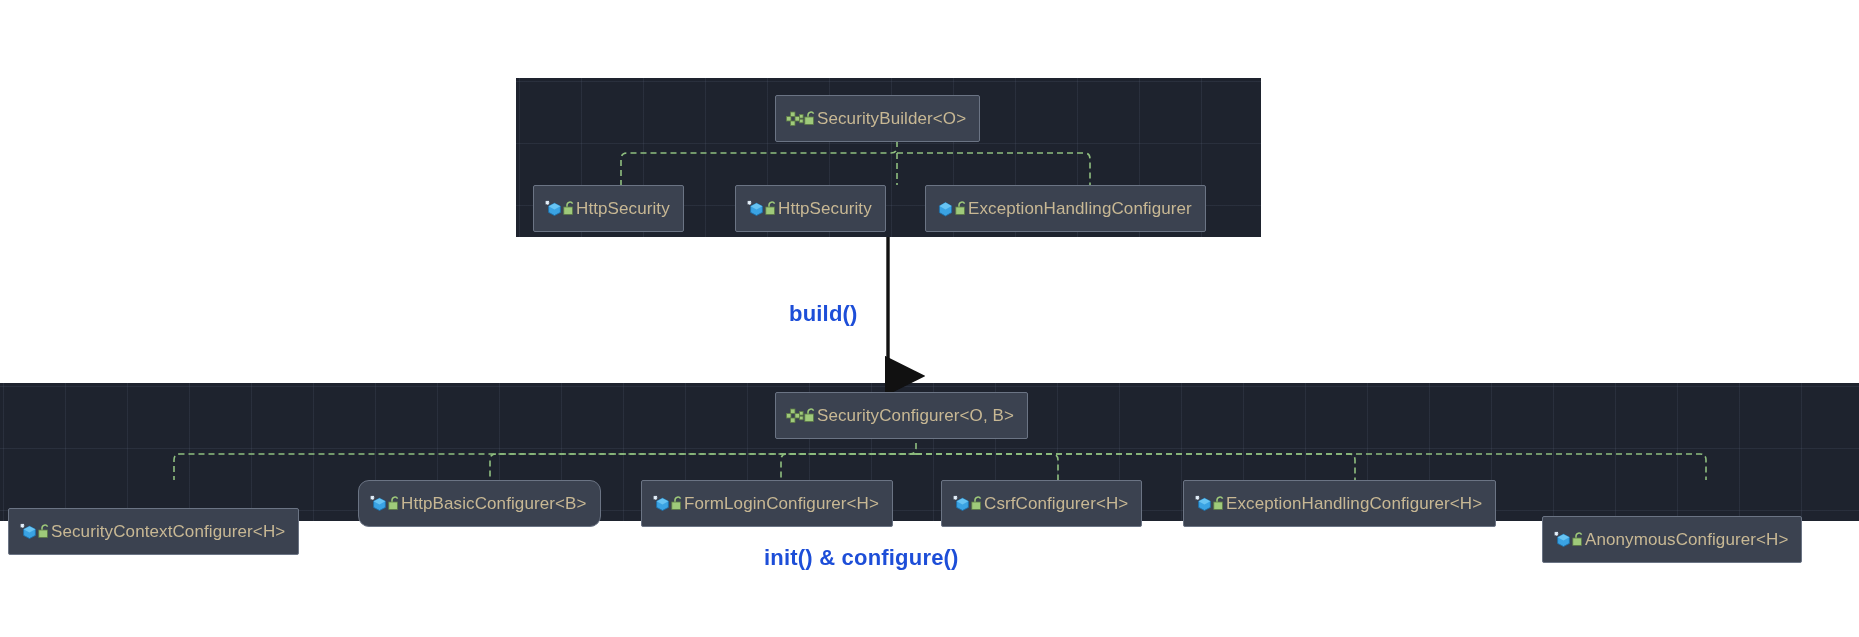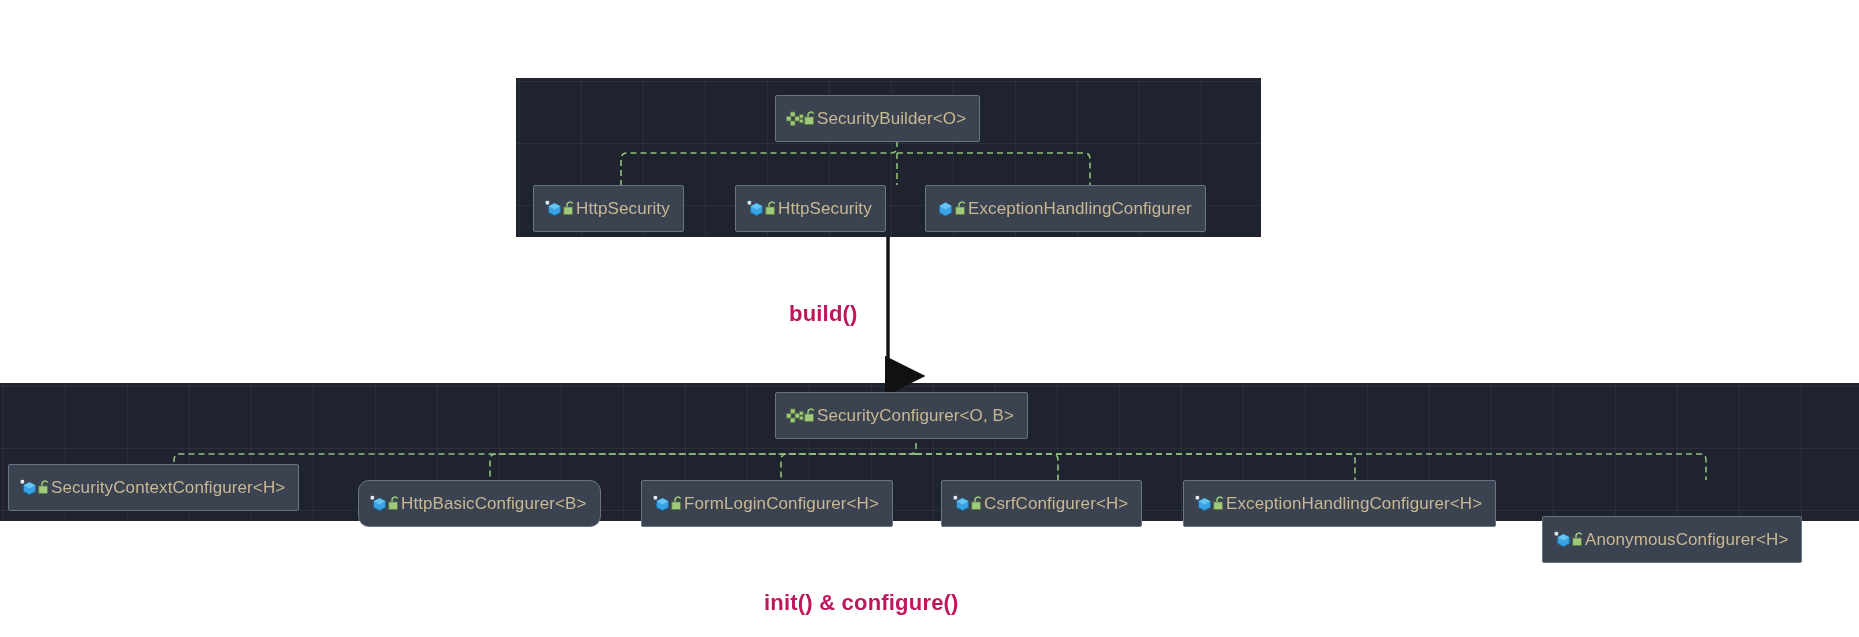--- a/index.html
+++ b/index.html
@@ -75,28 +75,28 @@
     left: 0;
     top: 0;
     width: 1859px;
     height: 637px;
     pointer-events: none;
   }
 
   
   .caption {
     position: absolute;
-    color: #be185d;
+    color: #1d4ed8;
     font-size: 22px;
     font-weight: bold;
     letter-spacing: .2px;
     white-space: nowrap;
   }
   #caption-build { left: 789px; top: 301px; }
-  #caption-init  { left: 764px; top: 590px; text-align: center; }
+  #caption-init  { left: 764px; top: 545px; text-align: center; }
 </style>
 </head>
 <body>
 
 <div class="panel" id="panel-top"></div>
 
 <div class="panel" id="panel-bottom"></div>
 
 <svg id="wires" viewBox="0 0 1859 637" xmlns="http://www.w3.org/2000/svg">
   <defs>
@@ -228,21 +228,21 @@
   </span>
   <span class="icon">
     <svg width="13" height="15" viewBox="0 0 13 15">
       <path d="M4 6 V4 a3 3 0 0 1 5.6 -1.4" fill="none" stroke="#9fca7a" stroke-width="1.5"></path>
       <rect x="0.8" y="6" width="8.6" height="7.4" fill="#9fca7a" stroke="#5d7a46" stroke-width="0.8"></rect>
     </svg>
   </span>
   <span class="node-label">SecurityConfigurer&lt;O, B&gt;</span>
 </div>
 
-<div class="node" id="node-securitycontextconfigurer" style="left:8px; top:464px;">
+<div class="node" id="node-securitycontextconfigurer" style="left:8px; top:508px;">
   <span class="icon">
     <svg width="19" height="18" viewBox="0 0 19 18">
       <path d="M10.5 3.2 L16.4 6.3 V12.4 L10.5 15.5 L4.6 12.4 V6.3 Z" fill="#3aa3e3" stroke="#1d6fa8" stroke-width="0.9"></path>
       <path d="M10.5 3.2 L16.4 6.3 L10.5 9.4 L4.6 6.3 Z" fill="#67c3f2"></path>
       <g stroke="#e9f5ff" stroke-width="1.1" stroke-linecap="round">
         <path d="M3.4 1.2 V4.2"></path>
           <path d="M1.9 2.7 H4.9"></path>
         <path d="M2.1 1.4 L4.6 3.9"></path>
           <path d="M4.6 1.4 L2.1 3.9"></path>
       </g>

